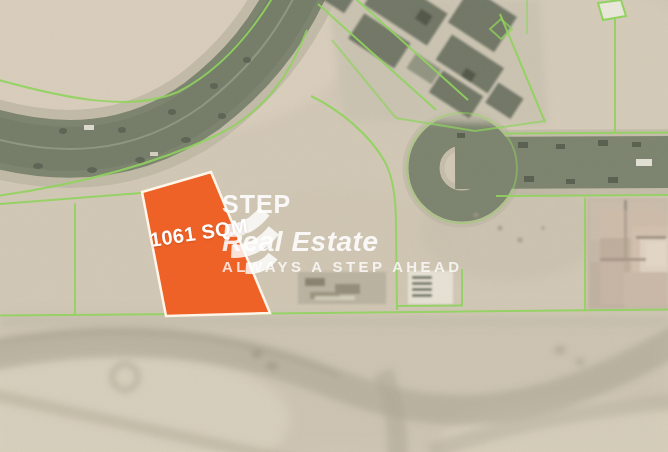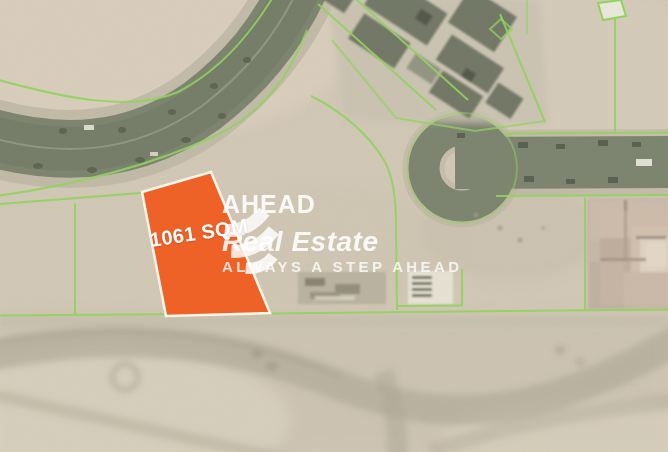--- a/index.html
+++ b/index.html
@@ -209,19 +209,19 @@
 
   <div class="watermark">
     <svg class="wm-icon" width="70" height="92" viewBox="0 0 80 92">
       <g transform="rotate(-22 40 46)" stroke="#FFFFFF" fill="none" opacity=".82">
         <path d="M 10,22 Q 34,34 60,19" stroke-width="15"></path>
         <path d="M 8,47 Q 34,59 62,43" stroke-width="15"></path>
         <path d="M 16,71 Q 34,80 50,70" stroke-width="13"></path>
       </g>
     </svg>
     <div class="wm-text">
-      <div class="wm-steps">AHEAD</div>
+      <div class="wm-steps">STEP</div>
       <div class="wm-real">Real Estate</div>
       <div class="wm-tag">ALWAYS A STEP AHEAD</div>
     </div>
   </div>
 
 </div>
 
 </body></html>

